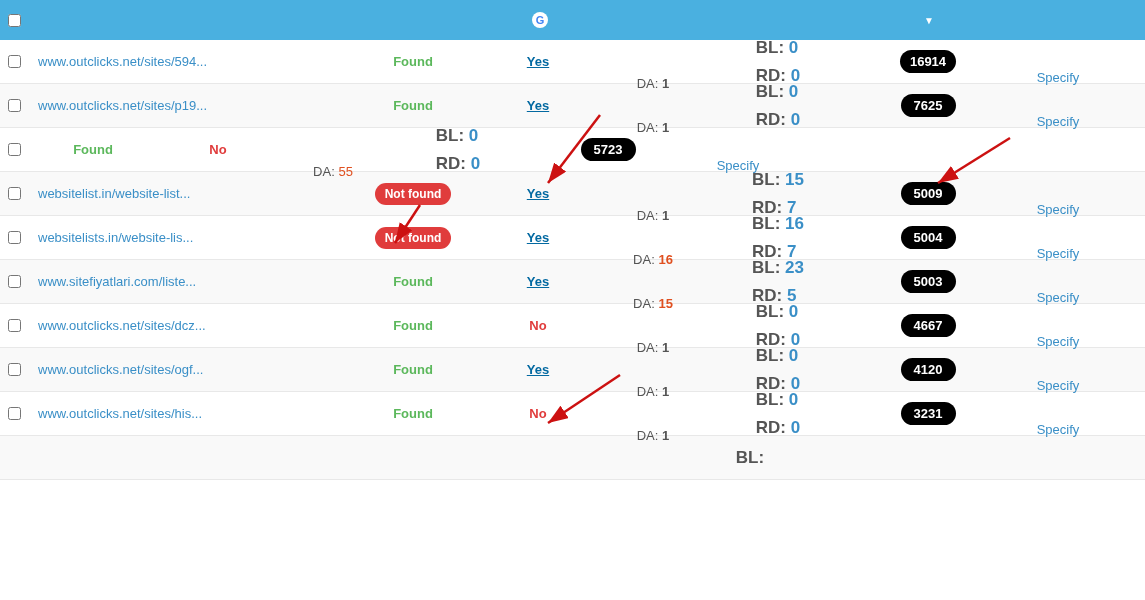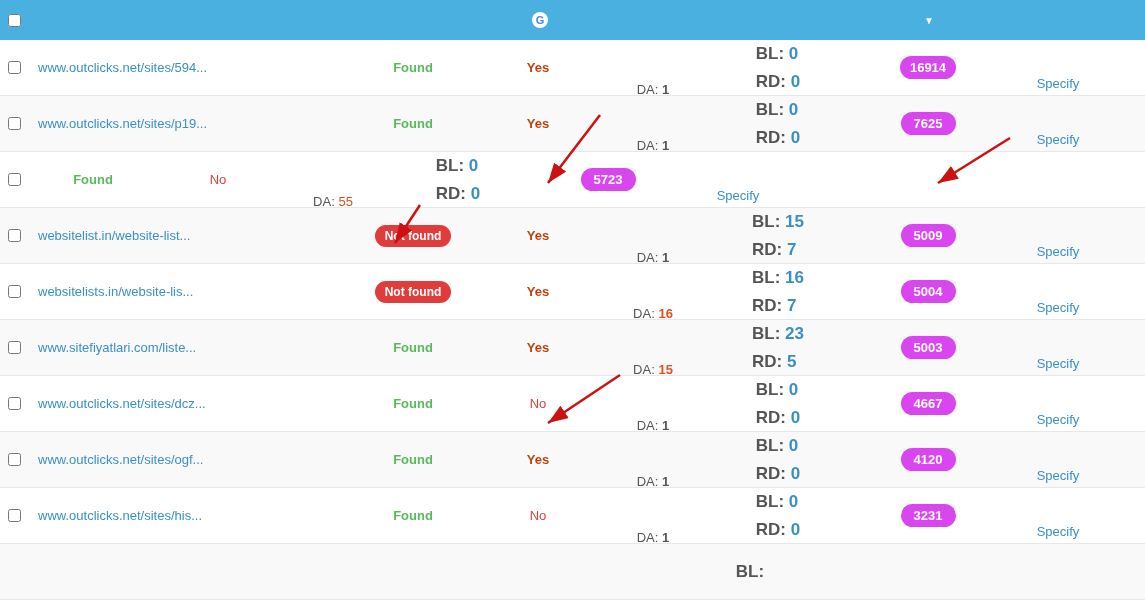--- a/index.html
+++ b/index.html
@@ -25,21 +25,21 @@
     .col-status { width: 130px; flex-shrink: 0; justify-content: center; }
     .col-indexed { width: 120px; flex-shrink: 0; justify-content: center; }
     .col-moz { width: 110px; flex-shrink: 0; justify-content: center; }
     .col-backlinks { width: 140px; flex-shrink: 0; justify-content: center; }
     .col-external { width: 160px; flex-shrink: 0; justify-content: center; }
     .col-price { width: 100px; flex-shrink: 0; justify-content: center; }
 
     .table-row {
       display: flex;
       align-items: center;
-      height: 56px;
+      height: 44px;
       border-bottom: 1px solid #e8e8e8;
     }
 
     .table-row:nth-child(even) { background: #f9f9f9; }
     .table-row:nth-child(odd) { background: #ffffff; }
 
     .table-row .col-url {
       color: #3a8fc7;
       font-size: 13px;
     }
@@ -66,31 +66,31 @@
 
     .status-notfound {
       background: #e03c3c;
       color: white;
       padding: 4px 10px;
       border-radius: 12px;
       font-size: 12px;
       font-weight: bold;
     }
 
-    .indexed-yes { color: #c2410c; font-weight: bold; }
-    .indexed-no { color: #e03c3c; font-weight: normal; }
+    .indexed-yes { color: #0369a1; font-weight: bold; text-decoration: underline; }
+    .indexed-no { color: #e03c3c; font-weight: bold; }
 
     .moz-da { color: #555; font-size: 13px; margin-top: 44px; }
     .moz-da span { color: #e05020; font-weight: bold; }
 
     .bl-rd { font-size: 17px; color: #555; line-height: 1.6; font-weight: bold; }
     .bl-rd a { color: #3a8fc7; text-decoration: none; }
 
     .ext-badge {
-      background: #d946ef;
+      background: #000000;
       color: white;
       padding: 4px 10px;
       border-radius: 14px;
       font-size: 13px;
       font-weight: bold;
       min-width: 55px;
       text-align: center;
     }
 
     .price-specify { color: #3a8fc7; font-size: 13px; cursor: pointer; margin-top: 31px; }

